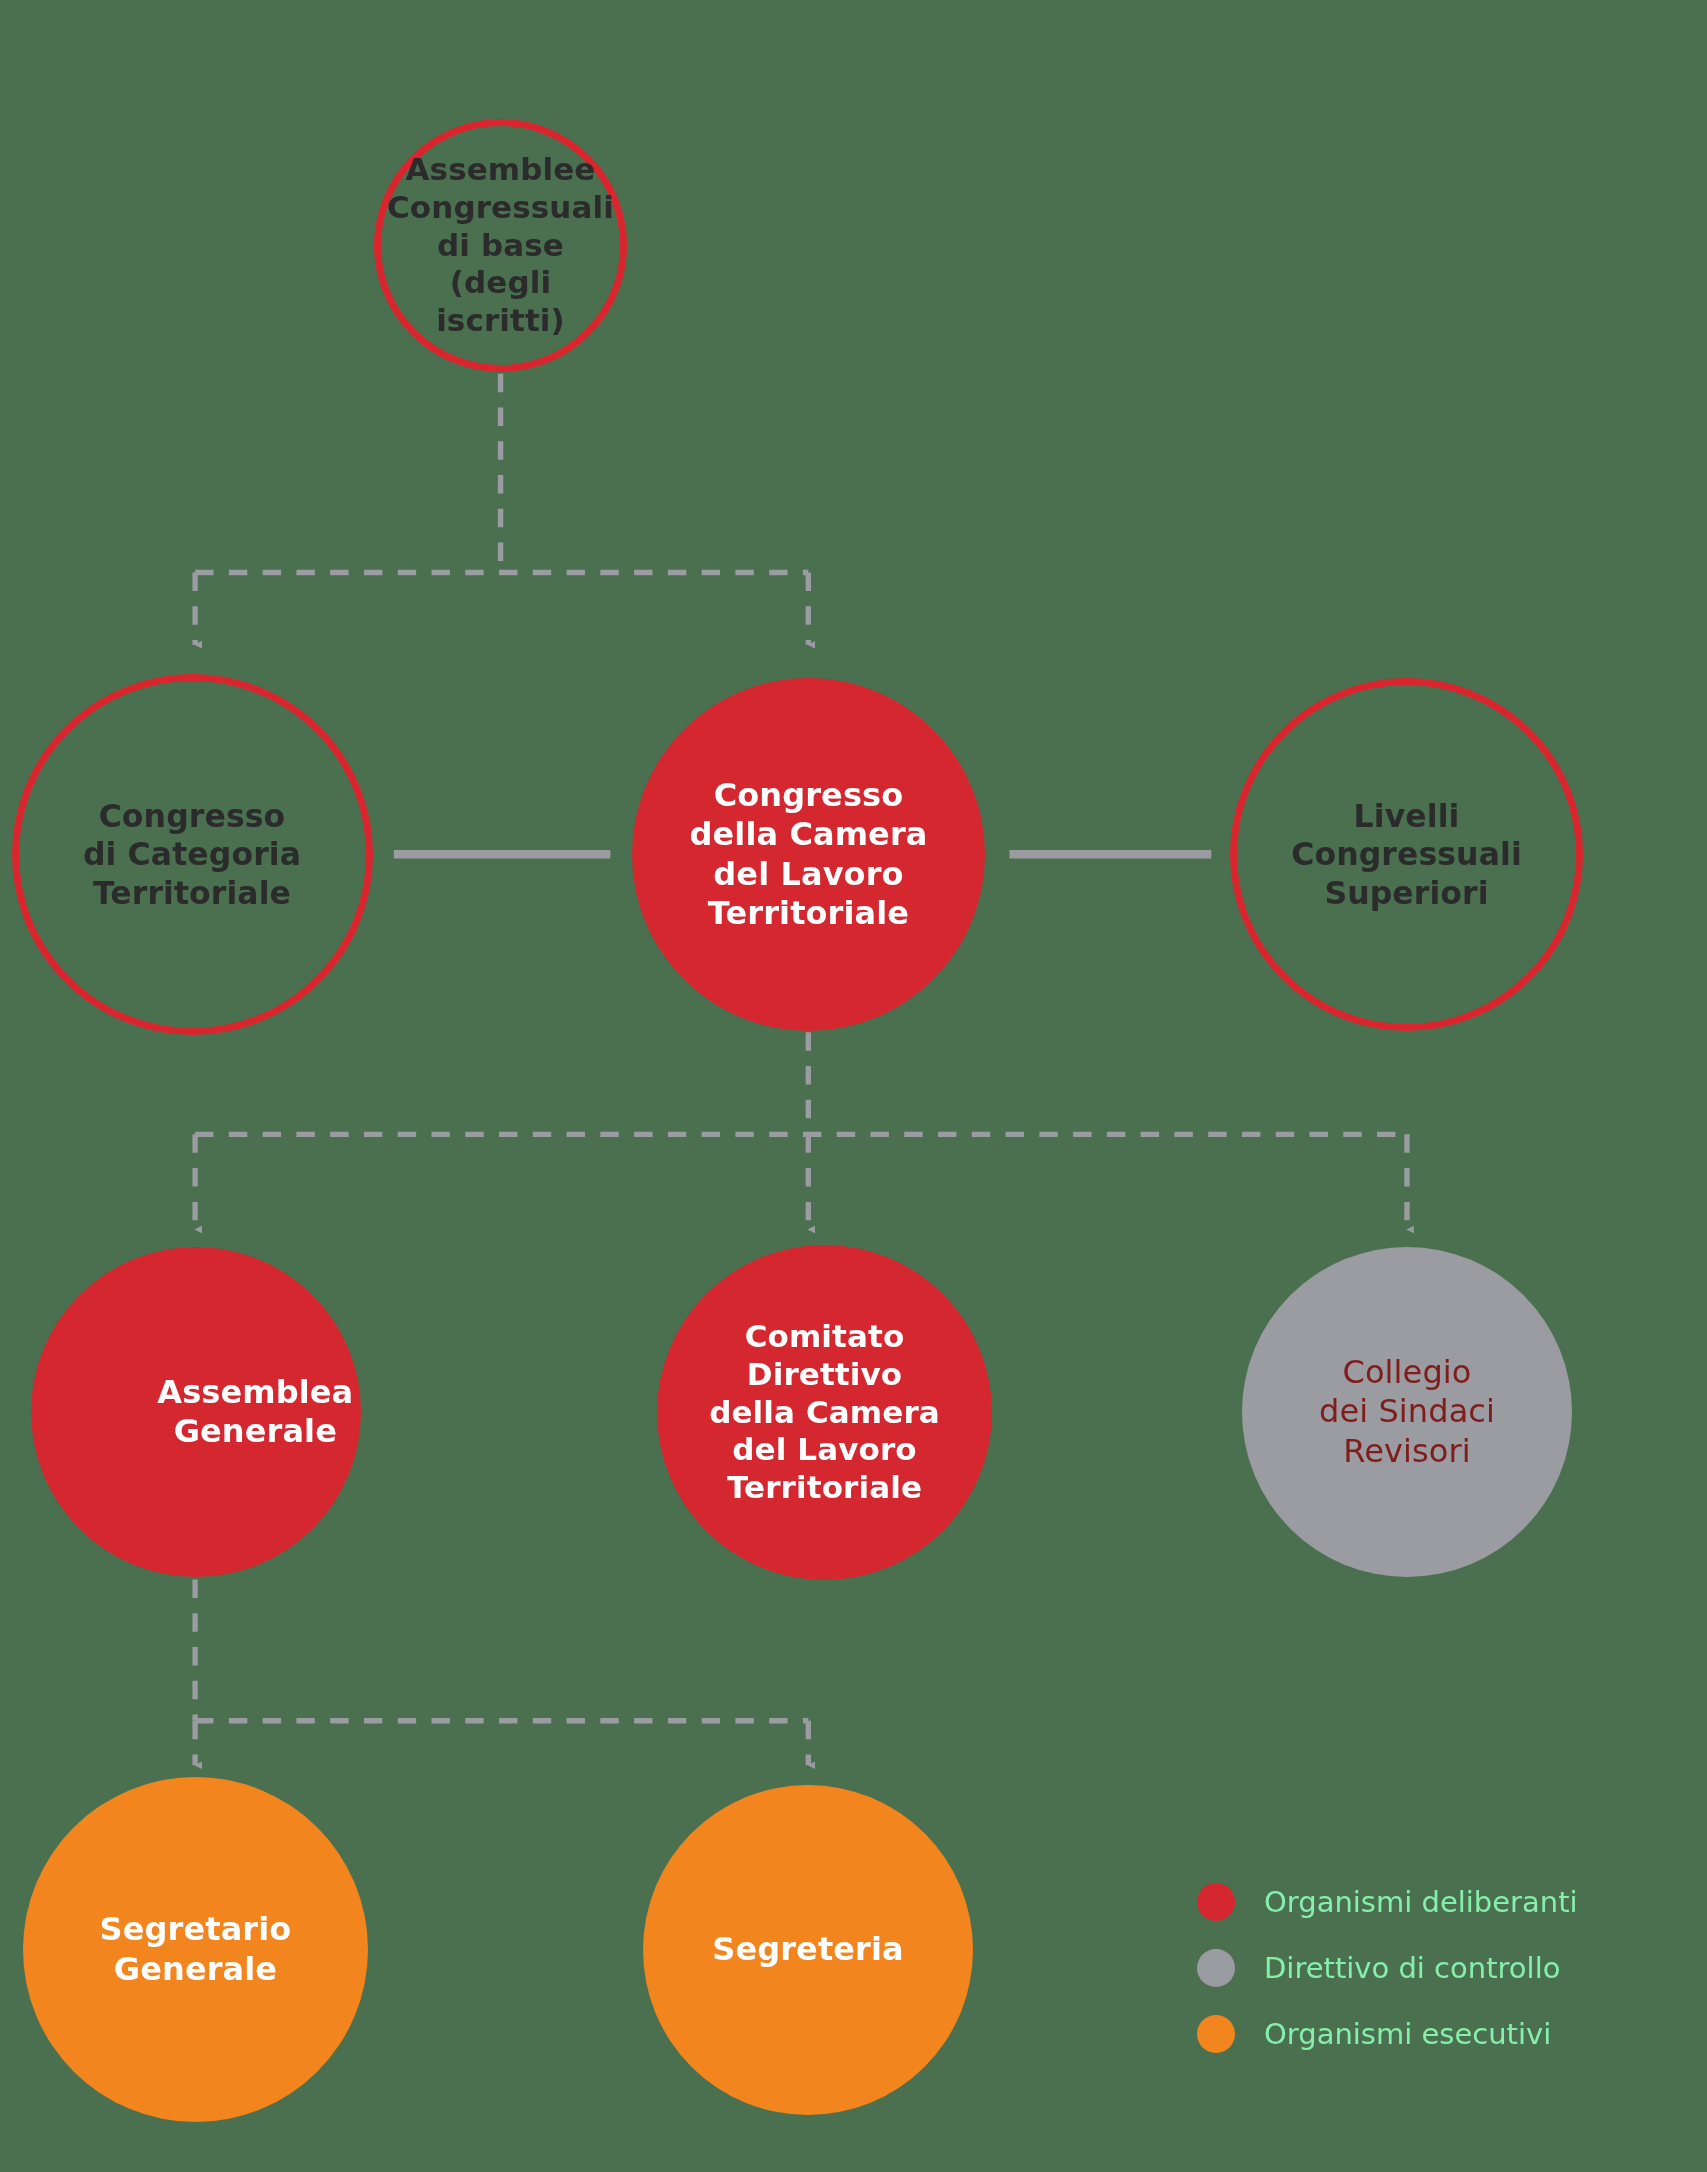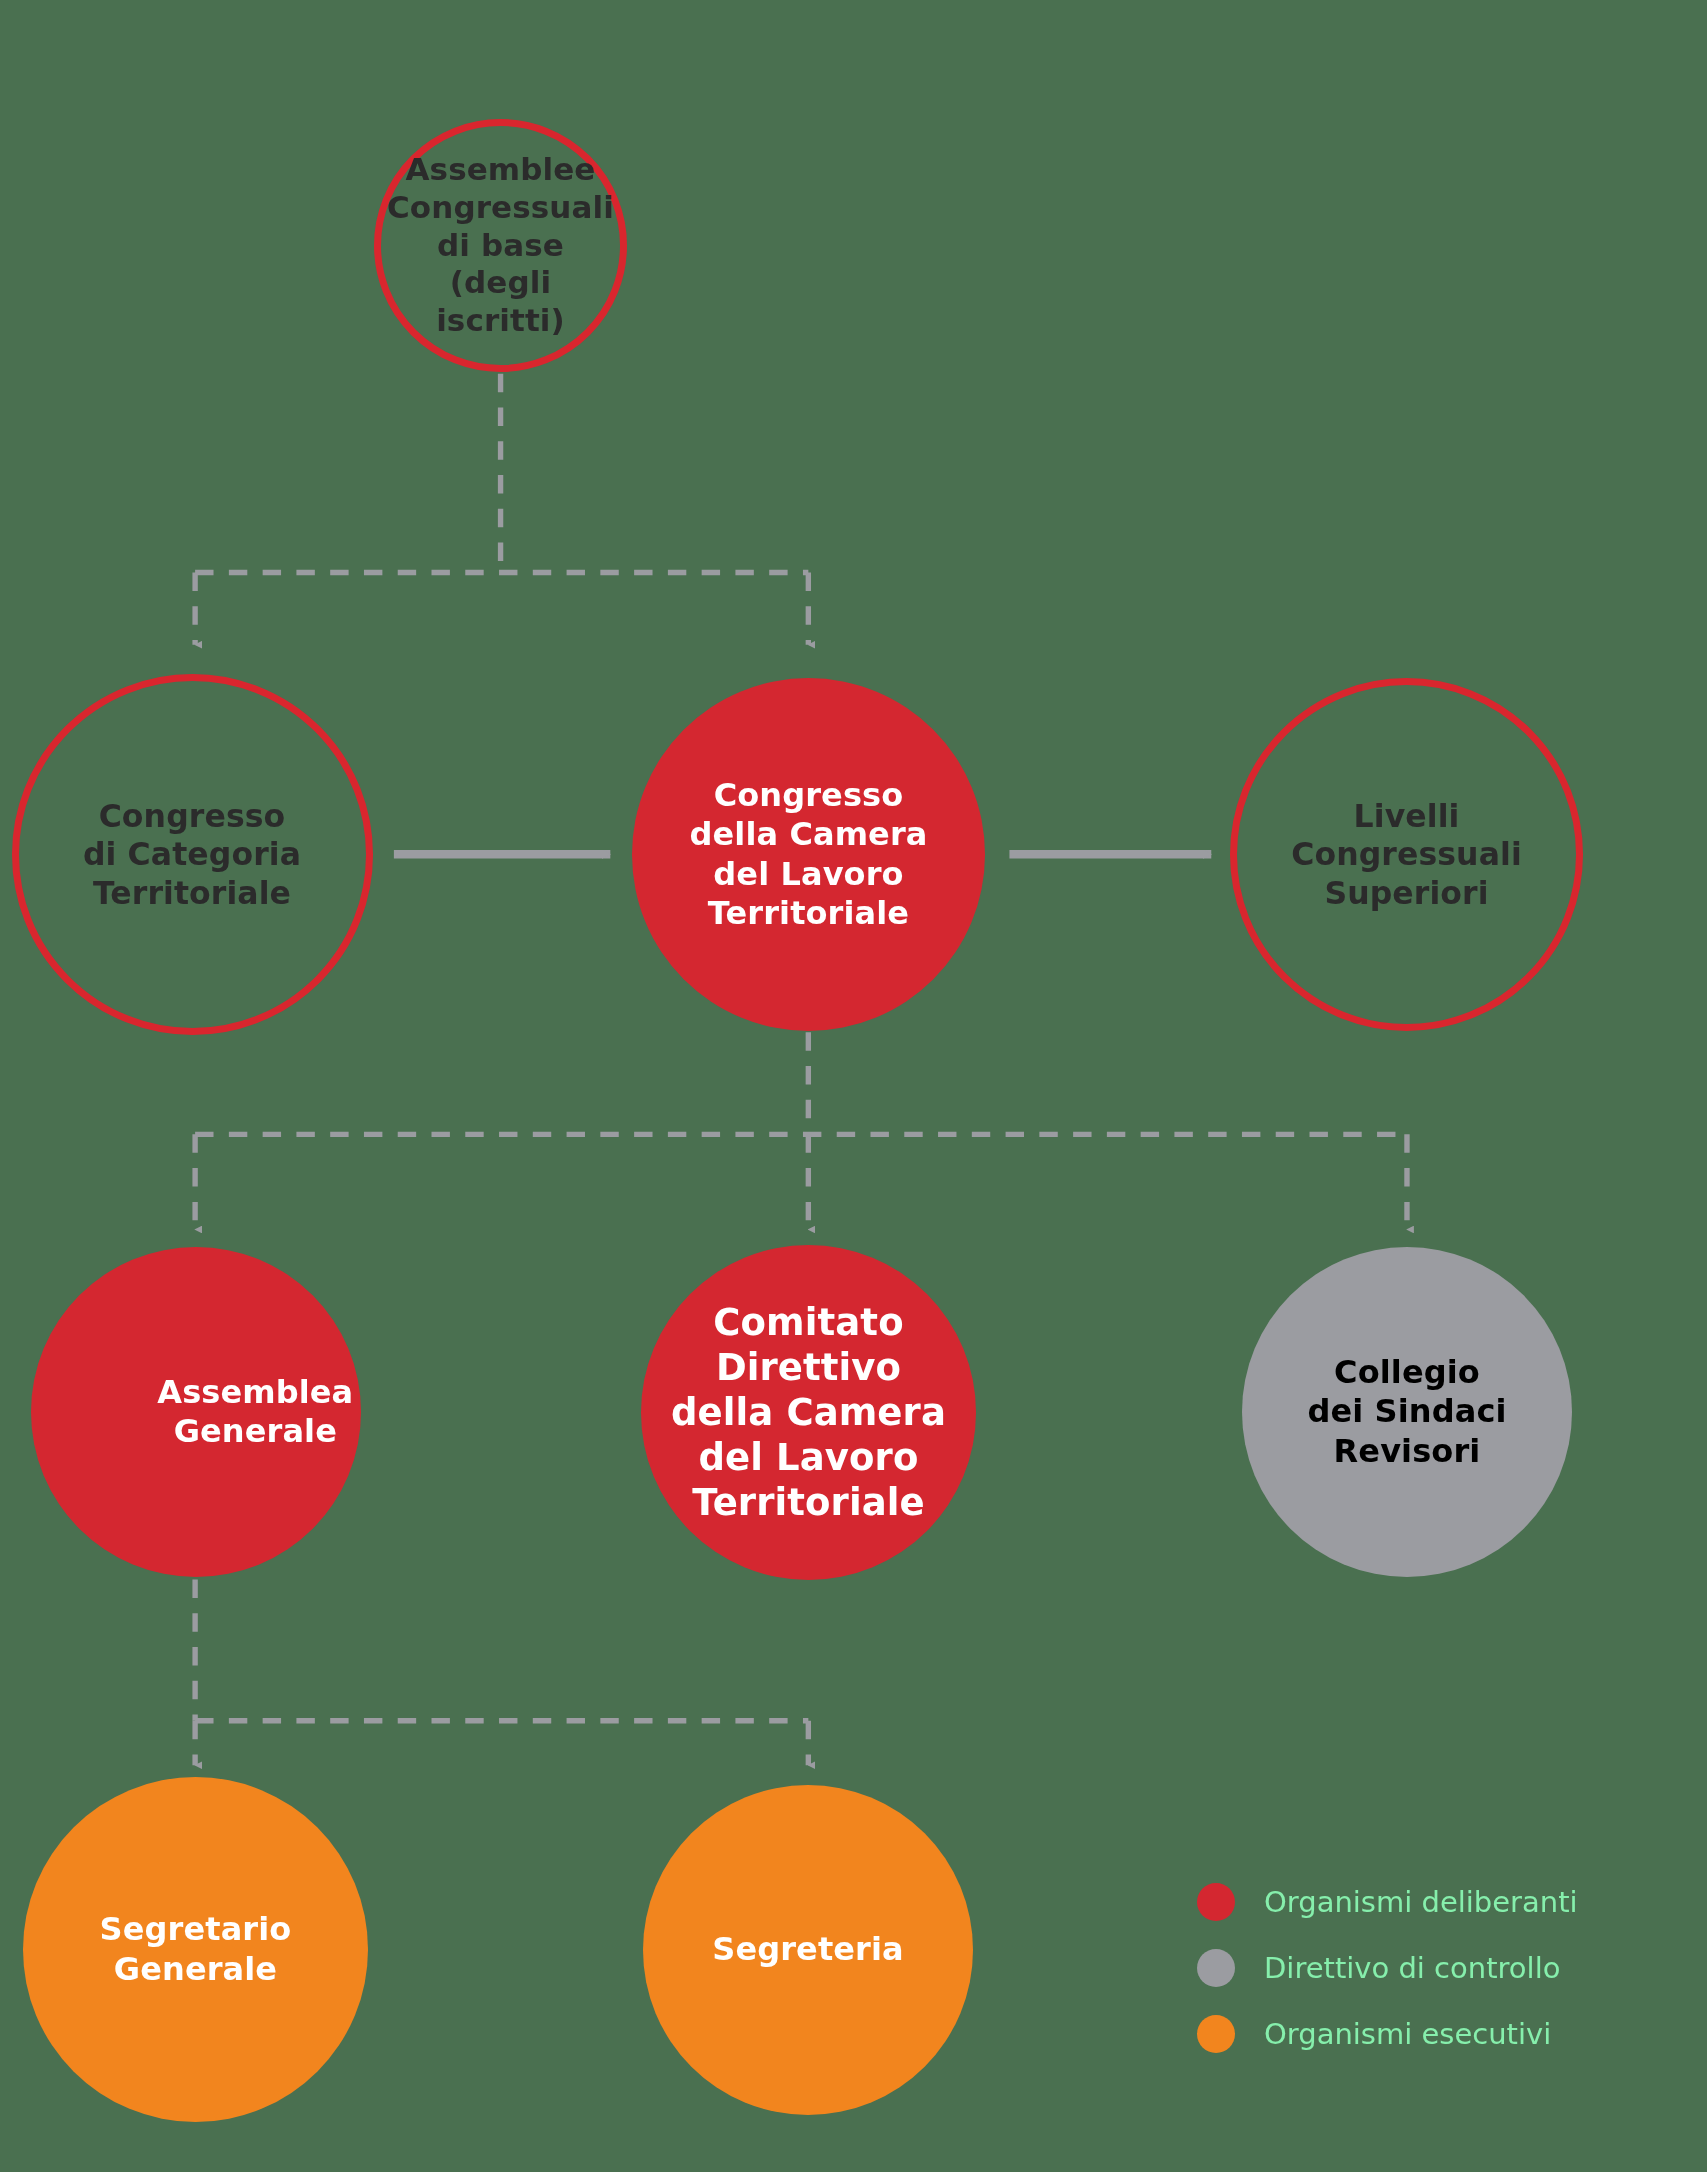--- a/index.html
+++ b/index.html
@@ -46,22 +46,22 @@
     font-weight: 700;
     align-items: center;
   }
   .v-fill-red {
     background: #d42730;
     color: #ffffff;
     font-weight: 700;
   }
   .v-fill-gray {
     background: #9b9ca1;
-    color: #000000;
-    font-weight: 700;
+    color: #7f1d1d;
+    font-weight: 400;
   }
   .v-fill-orange {
     background: #f2851e;
     color: #ffffff;
     font-weight: 700;
   }
 
   
   #legend {
     position: absolute;
@@ -161,21 +161,21 @@
     <span class="lbl">Livelli
 Congressuali
 Superiori</span>
   </div>
 
   <div class="node v-fill-red" style="left:31px; top:1247px; width:330px; height:330px; font-size:32px;justify-content:flex-end;">
     <span class="lbl">Assemblea
 Generale</span>
   </div>
 
-  <div class="node v-fill-red" style="left:641px; top:1245px; width:335px; height:335px; font-size:37px;">
+  <div class="node v-fill-red" style="left:657px; top:1245px; width:335px; height:335px; font-size:31px;">
     <span class="lbl">Comitato
 Direttivo
 della Camera
 del Lavoro
 Territoriale</span>
   </div>
 
   <div class="node v-fill-gray" style="left:1242px; top:1247px; width:330px; height:330px; font-size:32px;">
     <span class="lbl">Collegio
 dei Sindaci

